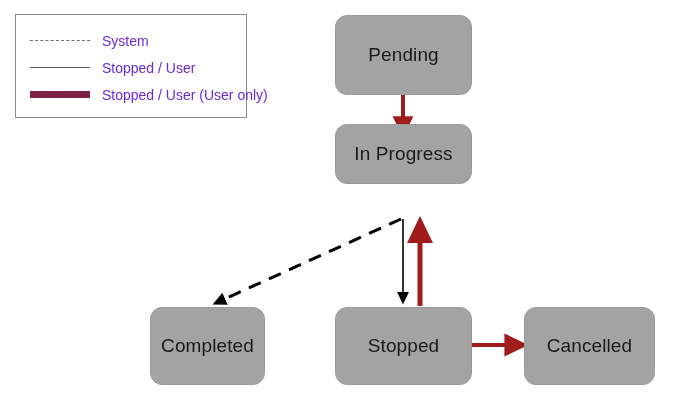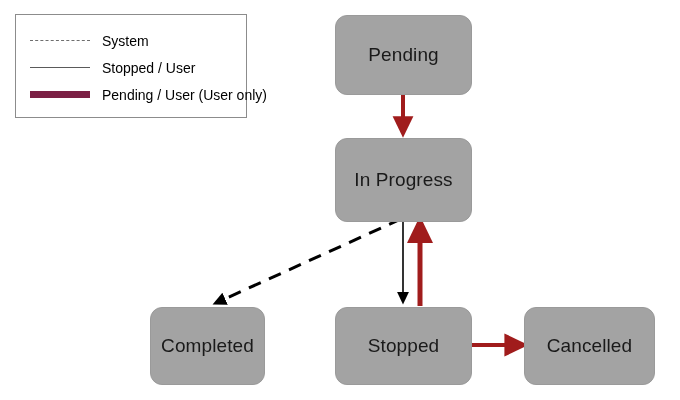--- a/index.html
+++ b/index.html
@@ -33,21 +33,21 @@
     display: flex;
     align-items: center;
     justify-content: center;
     color: #1a1a1a;
     font-size: 19px;
     font-family: "Liberation Sans", sans-serif;
     letter-spacing: 0.1px;
     z-index: 3;
   }
   #node-pending   { left: 335px; top: 15px;  width: 137px; height: 80px; }
-  #node-inprogress{ left: 335px; top: 138px; width: 137px; height: 84px; }
+  #node-inprogress{ left: 335px; top: 124px; width: 137px; height: 60px; }
   #node-completed { left: 150px; top: 307px; width: 115px; height: 78px; }
   #node-stopped   { left: 335px; top: 307px; width: 137px; height: 78px; }
   #node-cancelled { left: 524px; top: 307px; width: 131px; height: 78px; }
 
   #legend {
     position: absolute;
     left: 15px;
     top: 14px;
     width: 232px;
     height: 104px;
@@ -85,21 +85,21 @@
     border-top: 1.2px solid #5a5a5a;
     transform: translateY(-1px);
   }
   .ls-thick > i {
     height: 7px;
     background: #7b1f44;
     transform: translateY(-4px);
   }
   .legend-label {
     font-size: 14px;
-    color: #000000;
+    color: #6d28d9;
     white-space: nowrap;
     font-family: "Liberation Sans", sans-serif;
   }
 </style>
 </head>
 <body>
 
 <div id="canvas">
 
   <svg id="edges" viewBox="0 0 680 400" width="680" height="400" xmlns="http://www.w3.org/2000/svg">
@@ -159,17 +159,17 @@
     <div class="legend-row">
       <span class="legend-sample ls-solid">
           <i></i>
         </span>
       <span class="legend-label">Stopped / User</span>
     </div>
     <div class="legend-row">
       <span class="legend-sample ls-thick">
           <i></i>
         </span>
-      <span class="legend-label">Pending / User (User only)</span>
+      <span class="legend-label">Stopped / User (User only)</span>
     </div>
   </div>
 
 </div>
 
 </body></html>

